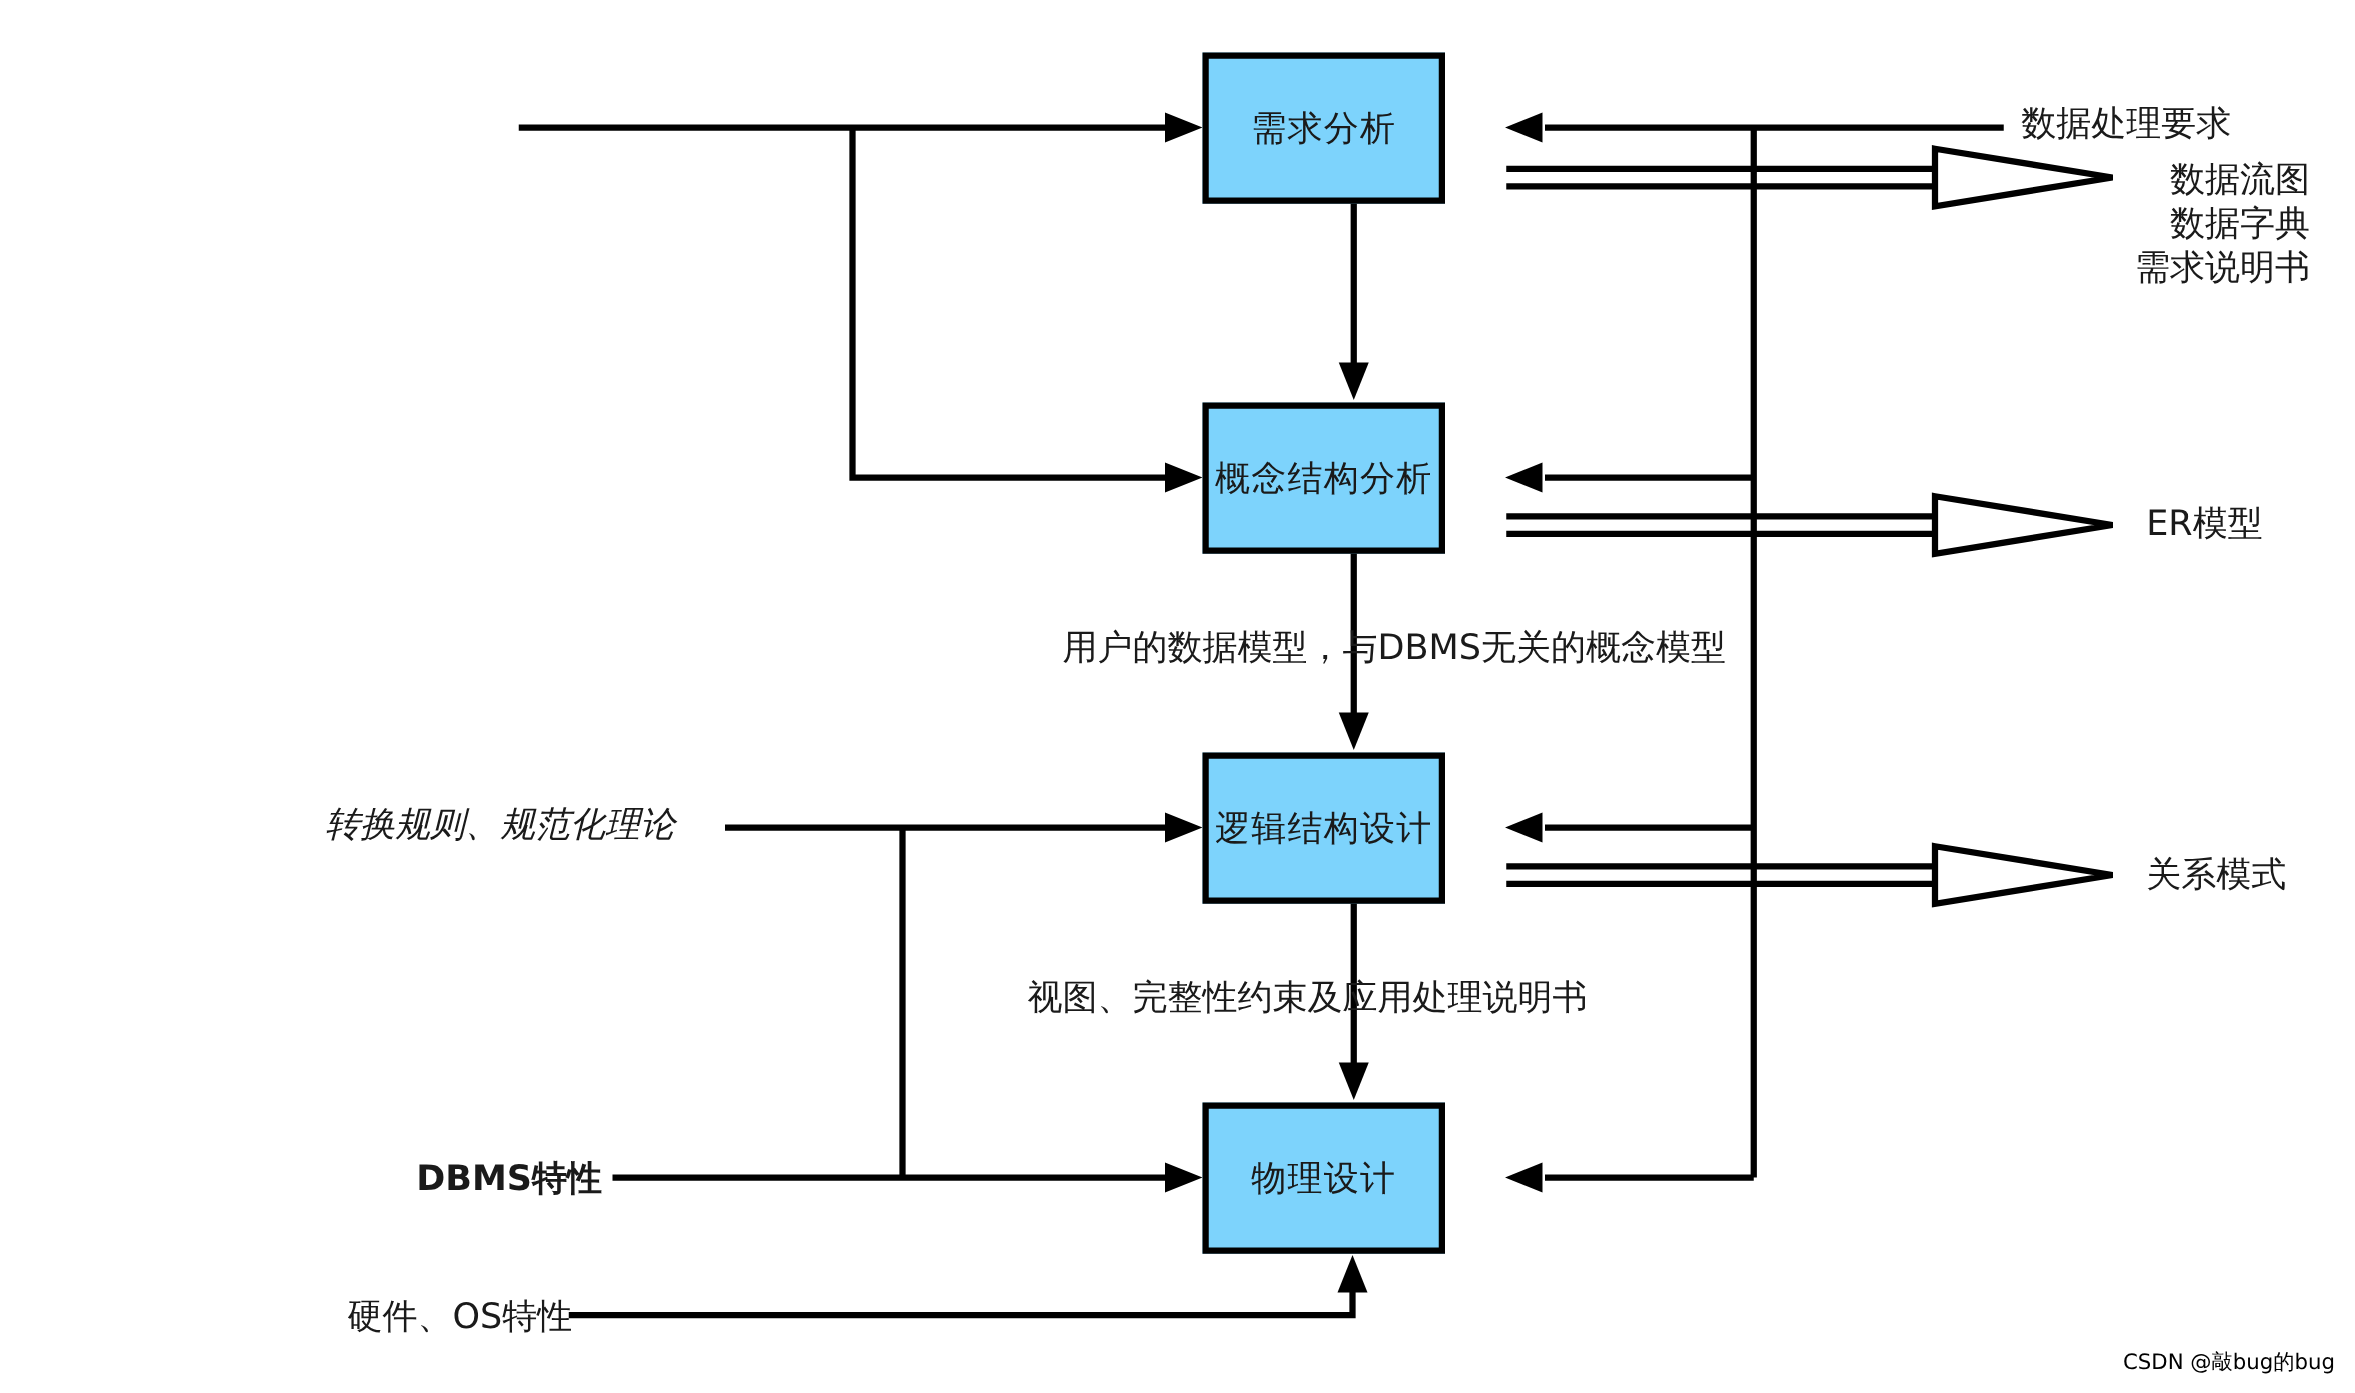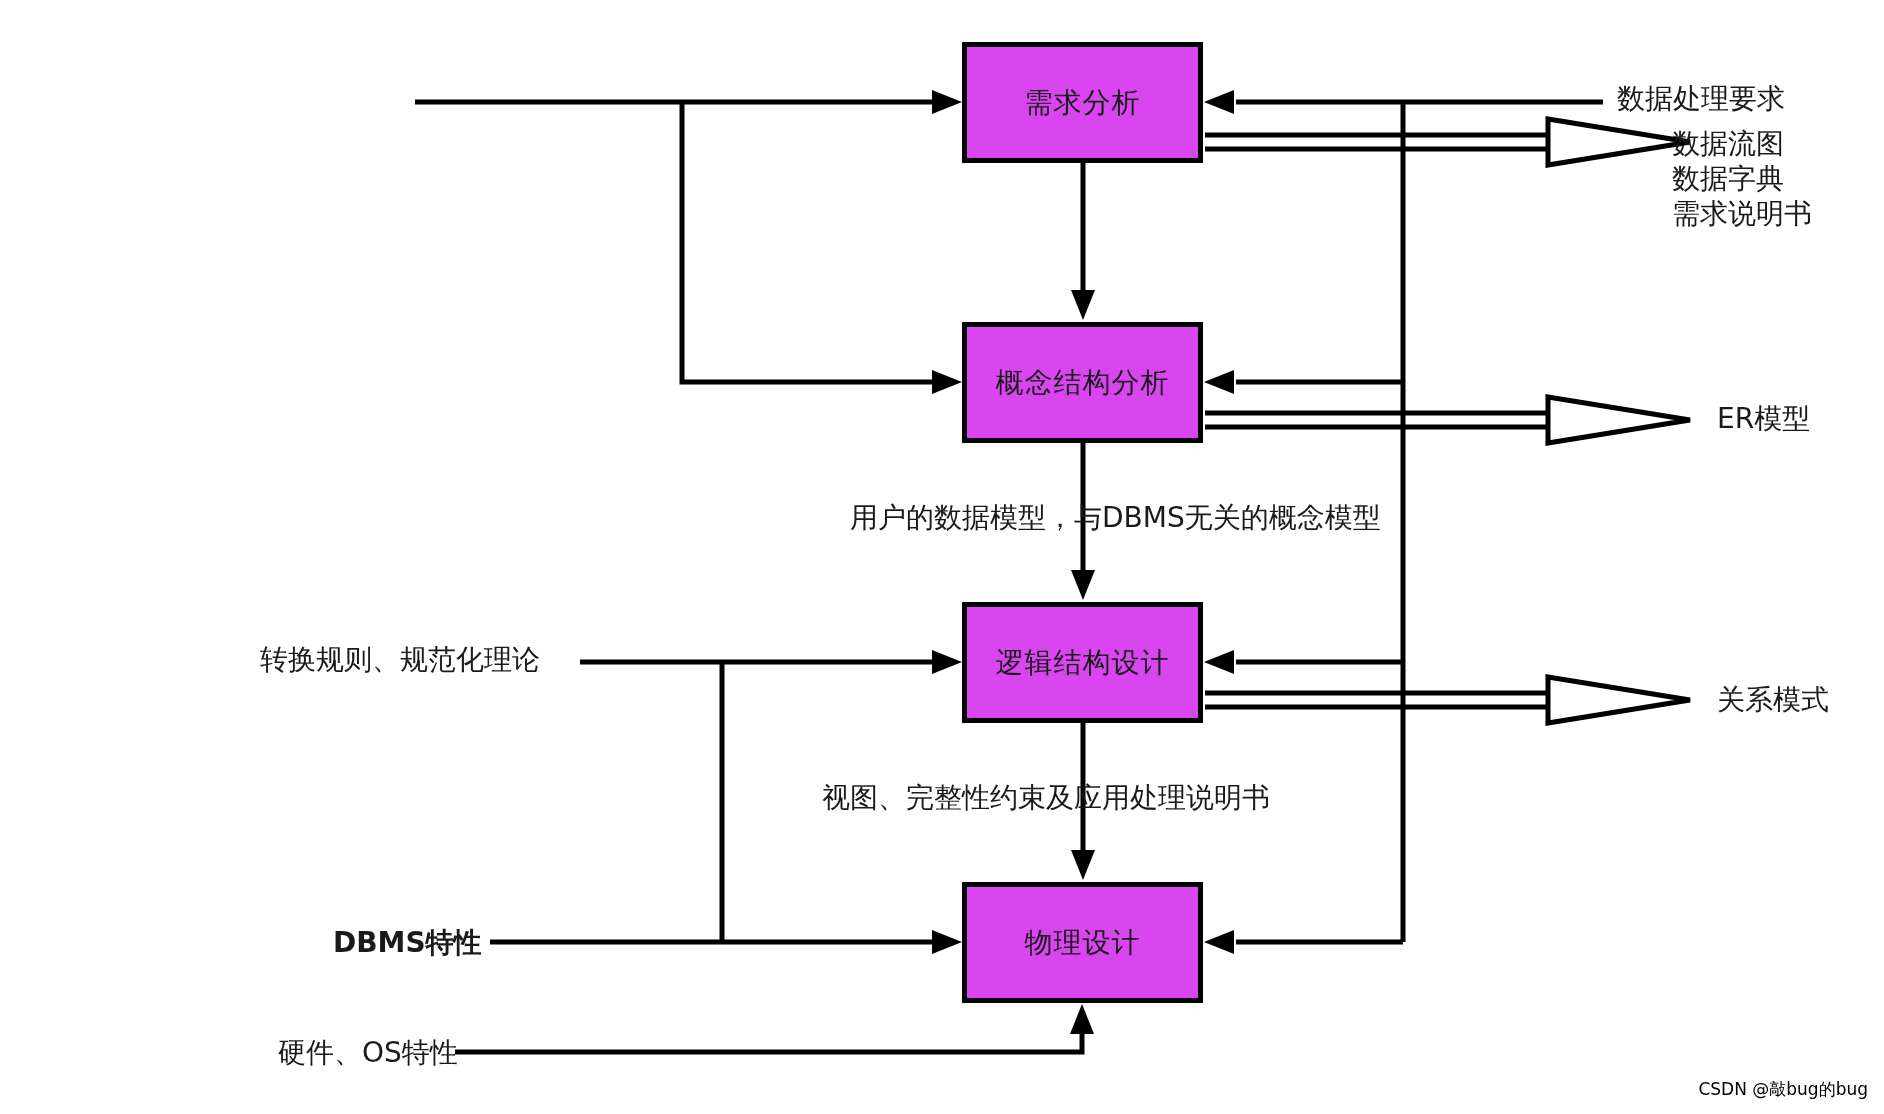--- a/index.html
+++ b/index.html
@@ -18,39 +18,39 @@
   }
   .wires {
     position: absolute;
     left: 0;
     top: 0;
     width: 1884px;
     height: 1114px;
   }
   .box {
     position: absolute;
-    width: 241px;
+    width: 194px;
     height: 121px;
     box-sizing: border-box;
     border: 5px solid #000000;
-    background: #d946ef;
+    background: #7dd3fc;
     display: flex;
     align-items: center;
     justify-content: center;
     font-size: 28px;
     letter-spacing: 1px;
   }
   .lbl {
     position: absolute;
     font-size: 28px;
     line-height: 32px;
     white-space: nowrap;
   }
   .outputs-block {
-    text-align: left;
+    text-align: right;
     width: 176px;
     line-height: 35px;
   }
   .watermark {
     position: absolute;
     right: 16px;
     top: 1078px;
     font-size: 17px;
     color: #000000;
     white-space: nowrap;
@@ -111,21 +111,21 @@
   <div class="box" style="left:962px; top:322px;text-align:center;">
     <span>概念结构分析</span>
   </div>
   <div class="box" style="left:962px; top:602px;">
     <span>逻辑结构设计</span>
   </div>
   <div class="box" style="left:962px; top:882px;">
     <span>物理设计</span>
   </div>
 
-  <div class="lbl" style="left:260px; top:644px;">转换规则、规范化理论</div>
+  <div class="lbl" style="left:260px; top:644px;font-style:italic;">转换规则、规范化理论</div>
   <div class="lbl" style="left:333px; top:927px;font-weight:bold;">DBMS特性</div>
   <div class="lbl" style="left:278px; top:1037px;">硬件、OS特性</div>
 
   <div class="lbl" style="left:1617px; top:83px;">数据处理要求</div>
   <div class="lbl outputs-block" style="left:1672px; top:126px;">
     <div>数据流图</div>
     <div>数据字典</div>
     <div>需求说明书</div>
   </div>
   <div class="lbl" style="left:1717px; top:403px;">ER模型</div>

